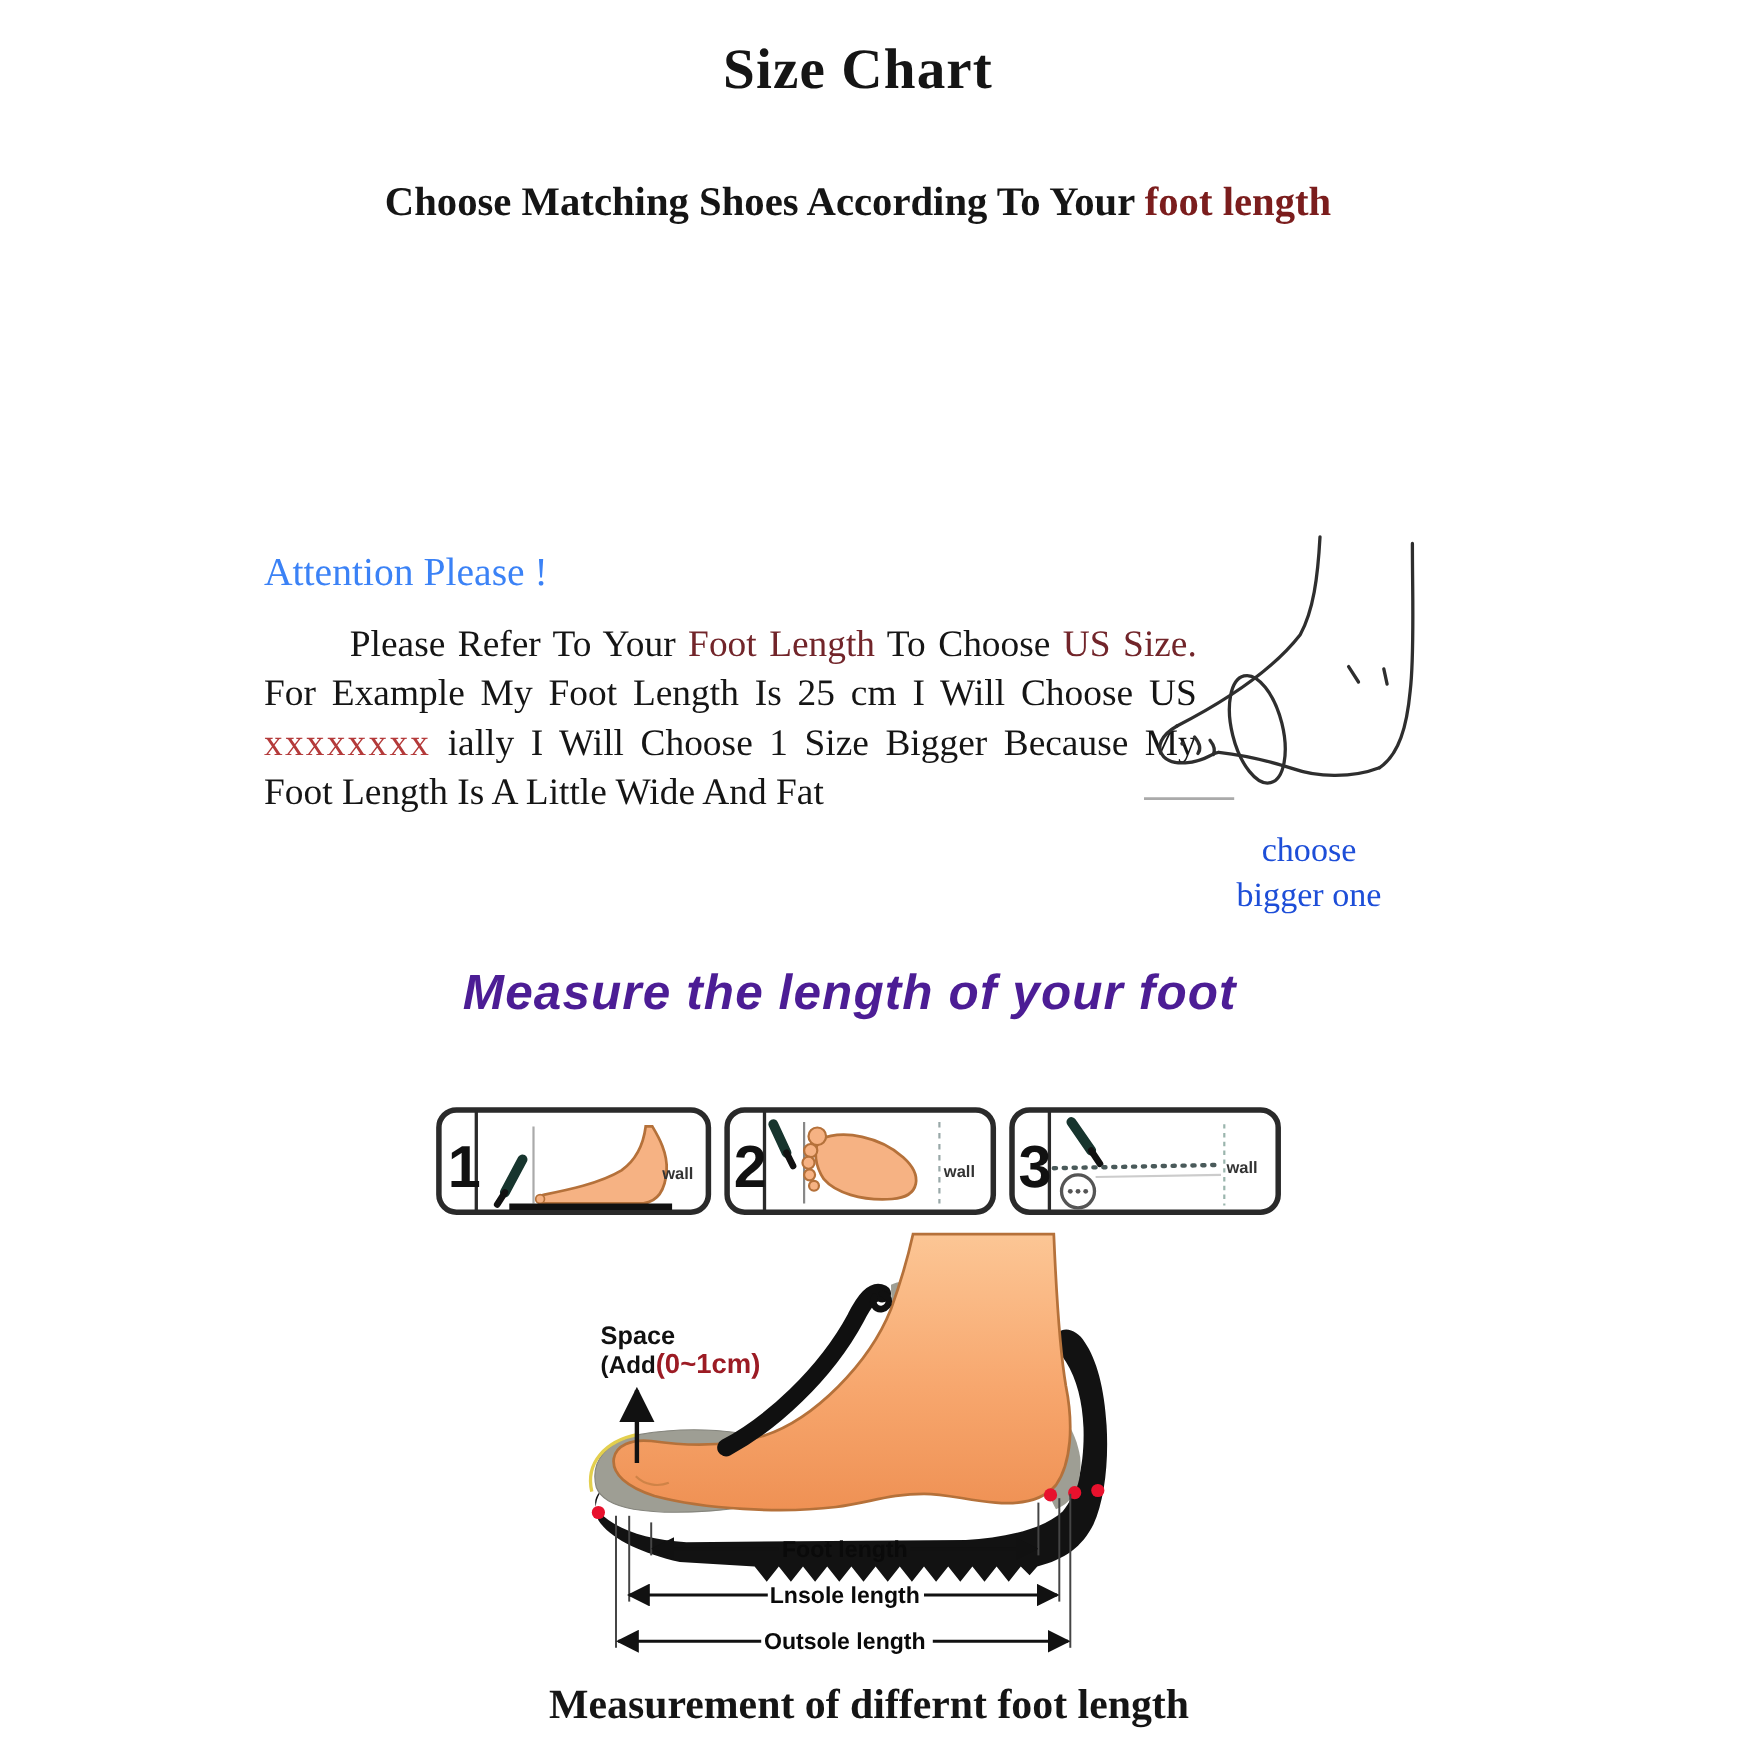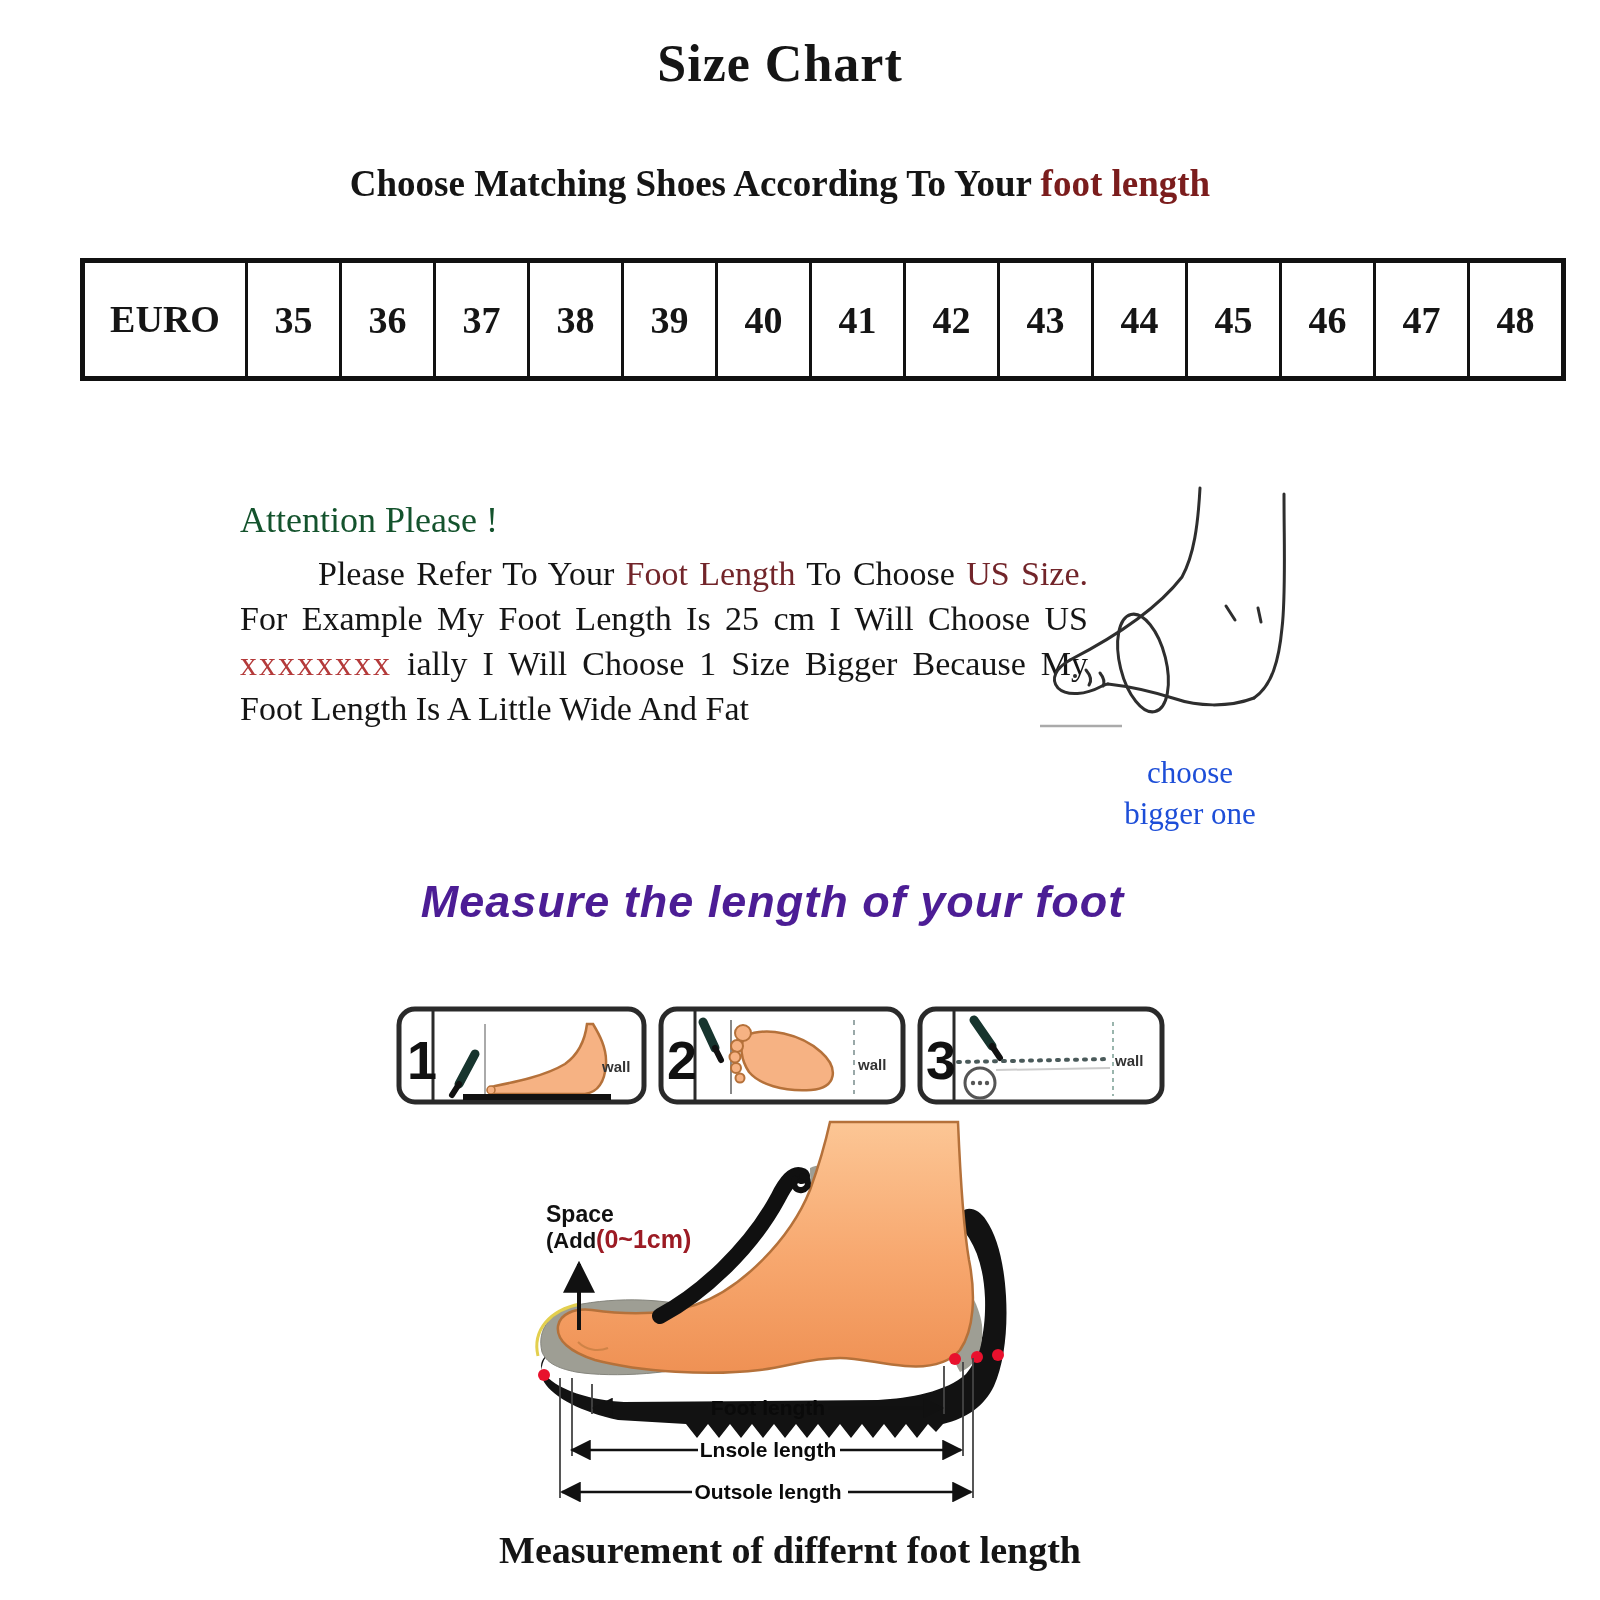--- a/index.html
+++ b/index.html
@@ -18,21 +18,21 @@
   #size-table{left:80px;top:258px;border-collapse:collapse;border:5px solid #111;table-layout:fixed;}
   #size-table tr:first-child{height:86px;}
   #size-table tr:last-child{height:118px;}
   #size-table th,#size-table td{border:3px solid #111;text-align:center;vertical-align:middle;font-weight:bold;padding:0;}
   #size-table th.rowhead{width:160px;font-size:33px;line-height:1.12;}
   #size-table th.rowhead.euro{font-size:38px;}
   #size-table td.num-cell{width:91px;font-size:38px;}
 
   
   #attention{left:240px;top:498px;width:848px;font-size:34px;line-height:45px;}
-  #attention .att-heading{color:#14532d;font-size:36px;margin:0 0 8px 0;font-weight:normal;}
+  #attention .att-heading{color:#3b82f6;font-size:36px;margin:0 0 20px 0;font-weight:normal;}
   #attention p{margin:0;text-align:justify;text-indent:78px;}
   #attention .maroon{color:#72252a;}
   #attention .redx{color:#b43a3a;letter-spacing:2px;}
 
   
   #foot-sketch{left:1030px;top:480px;}
 
   #choose-bigger{left:1090px;top:752px;width:200px;text-align:center;font-size:31px;line-height:41px;color:#1d4ed8;}
 
   #measure-heading{top:876px;left:0;width:1545px;text-align:center;
@@ -55,37 +55,20 @@
 </style>
 </head>
 <body>
 
 <div class="abs" id="title">Size Chart</div>
 
 <div class="abs" id="subtitle"><span>Choose Matching Shoes According To Your </span><span class="hl">foot length</span></div>
 
 <table class="abs" id="size-table">
   <tbody>
-      <tr>
-    <th class="rowhead euro">EURO</th>
-  <td class="num-cell">35</td>
-        <td class="num-cell">36</td>
-        <td class="num-cell">37</td>
-        <td class="num-cell">38</td>
-        <td class="num-cell">39</td>
-        <td class="num-cell">40</td>
-        <td class="num-cell">41</td>
-        <td class="num-cell">42</td>
-        <td class="num-cell">43</td>
-        <td class="num-cell">44</td>
-        <td class="num-cell">45</td>
-        <td class="num-cell">46</td>
-        <td class="num-cell">47</td>
-        <td class="num-cell">48</td>
-      </tr>
 </tbody>
   </table>
 
 <div class="abs" id="attention">
   <div class="att-heading">Attention Please !</div>
   <p><span>Please Refer To Your </span><span class="maroon">Foot Length</span><span> To Choose </span><span class="maroon">US Size.</span><span> For Example My Foot Length Is 25 cm I Will Choose US </span><span class="redx">xxxxxxxx</span><span> ially I Will Choose 1 Size Bigger Because My Foot Length Is A Little Wide And Fat</span></p>
 </div>
 
 <svg class="abs" id="foot-sketch" width="380" height="320" viewBox="0 0 380 320">
   <g stroke="#2e2e2e" stroke-width="3" fill="none" stroke-linecap="round">

